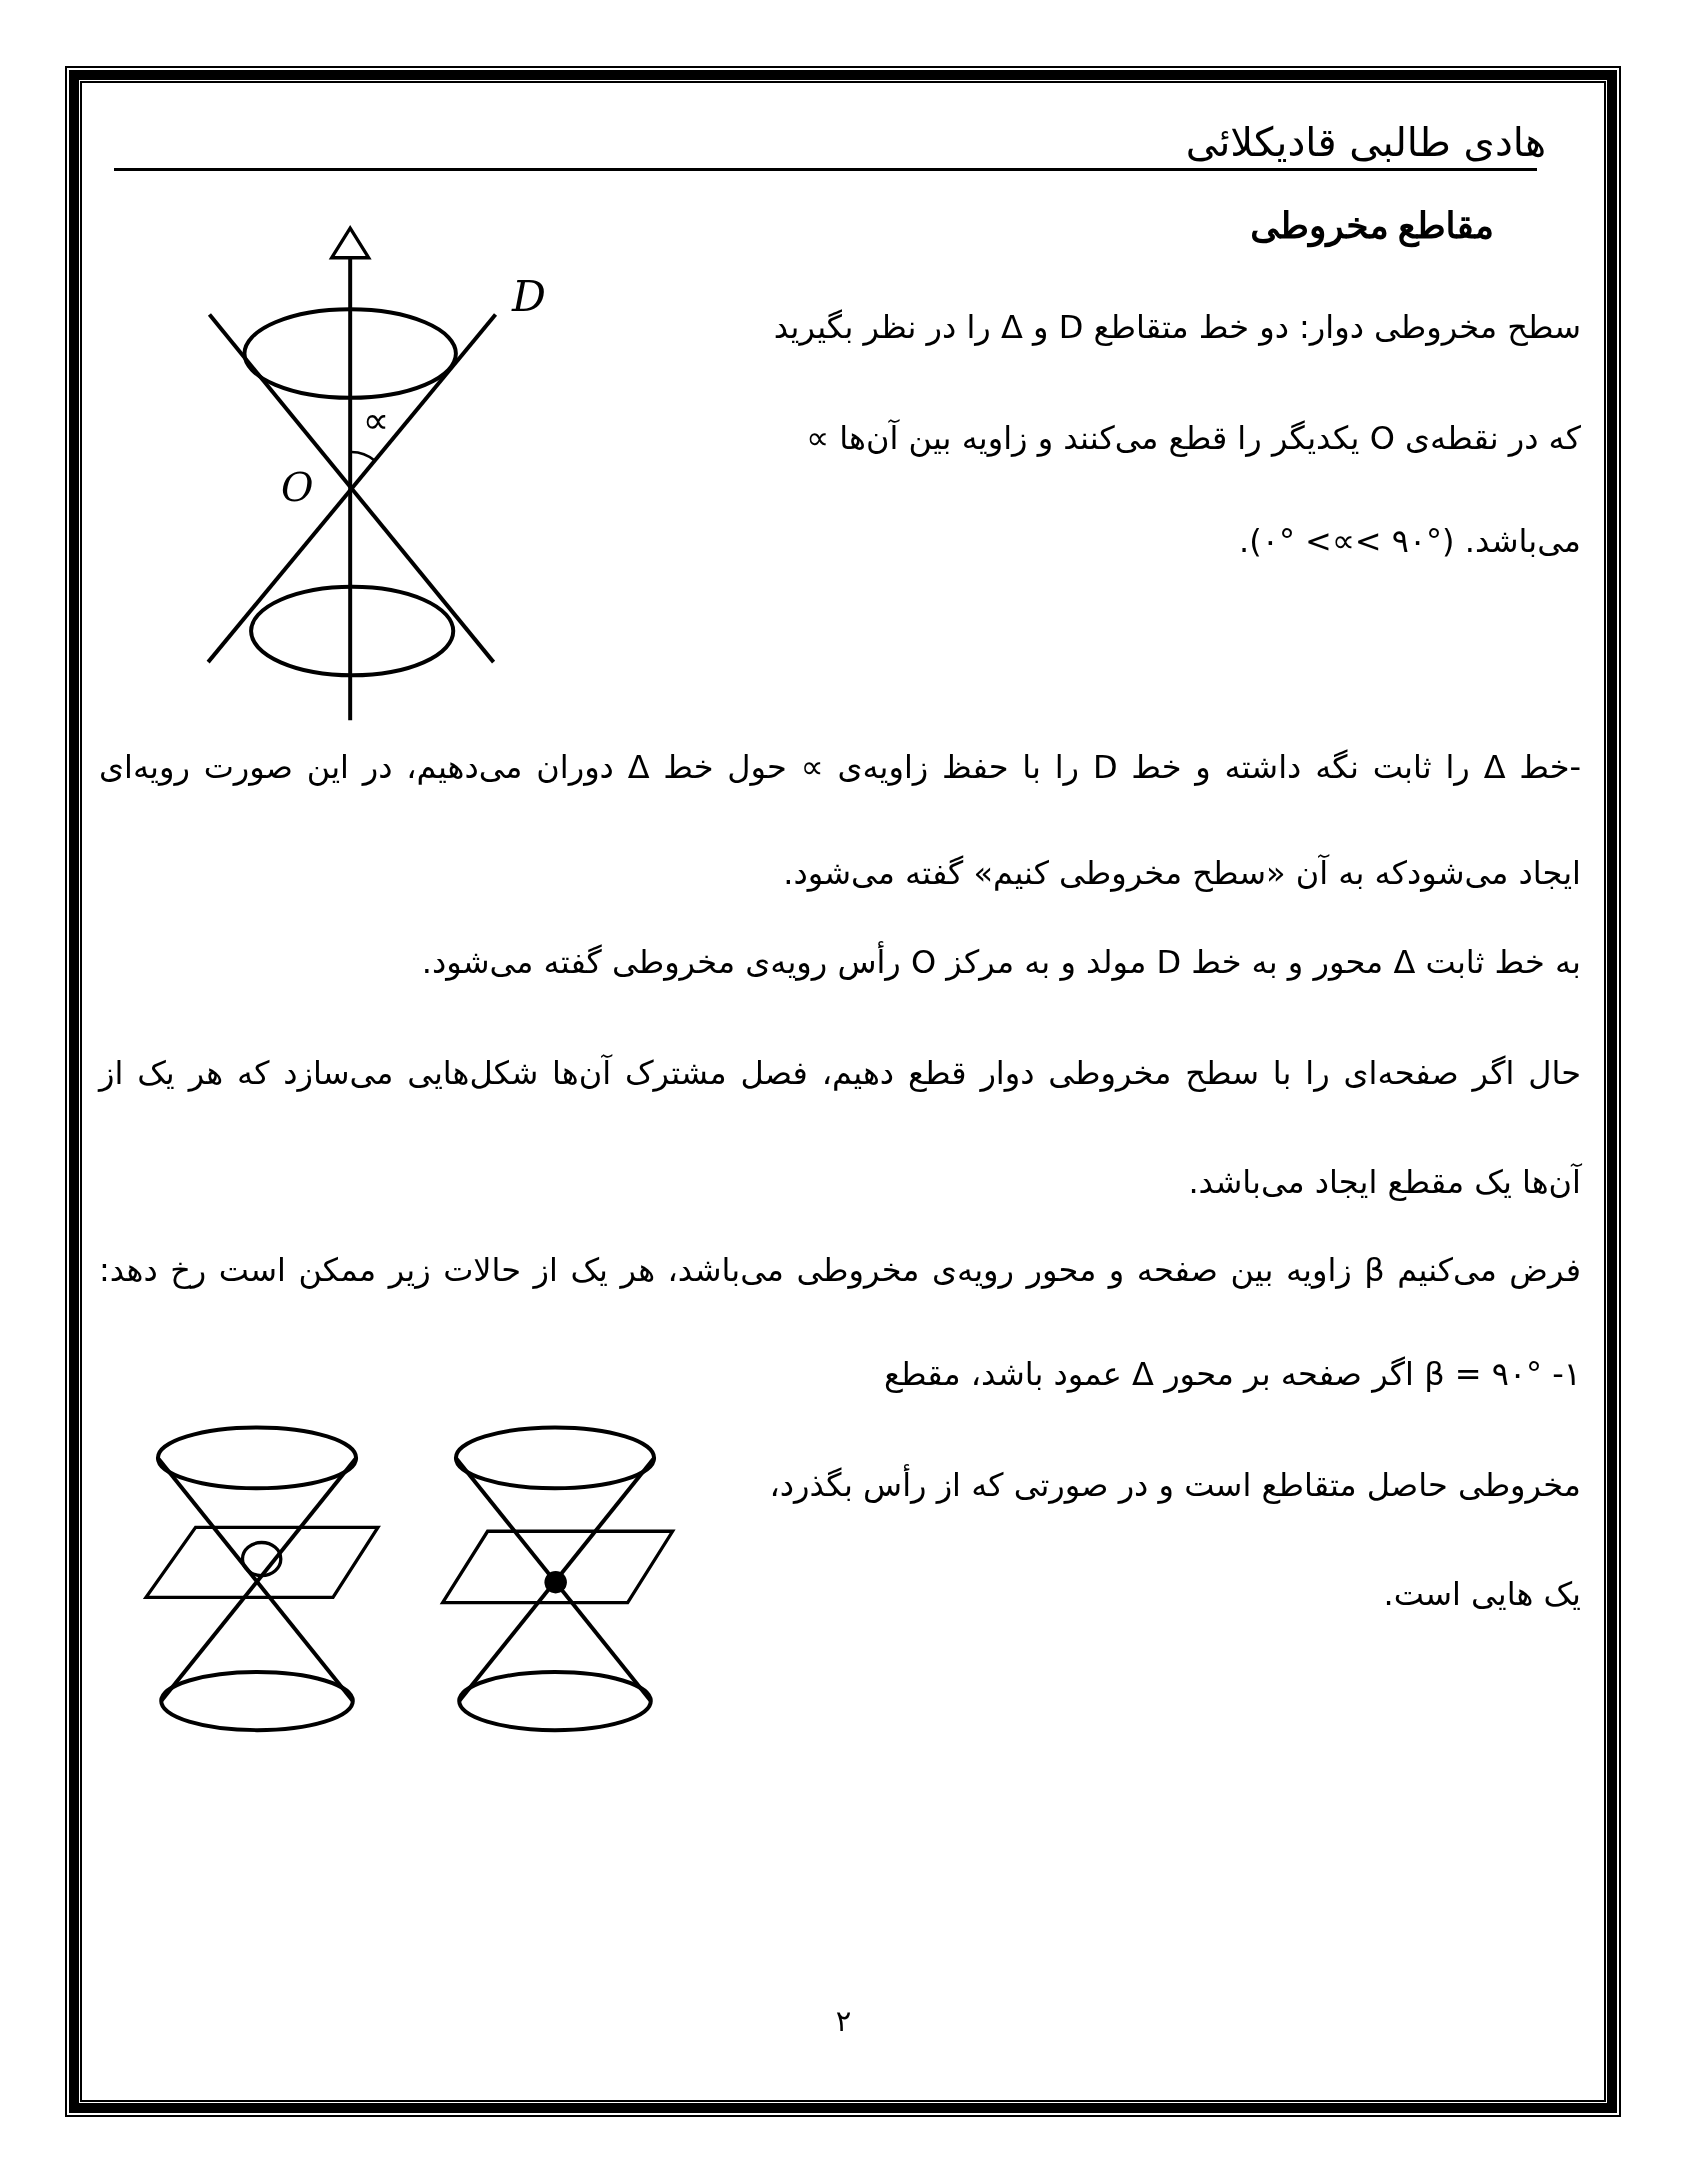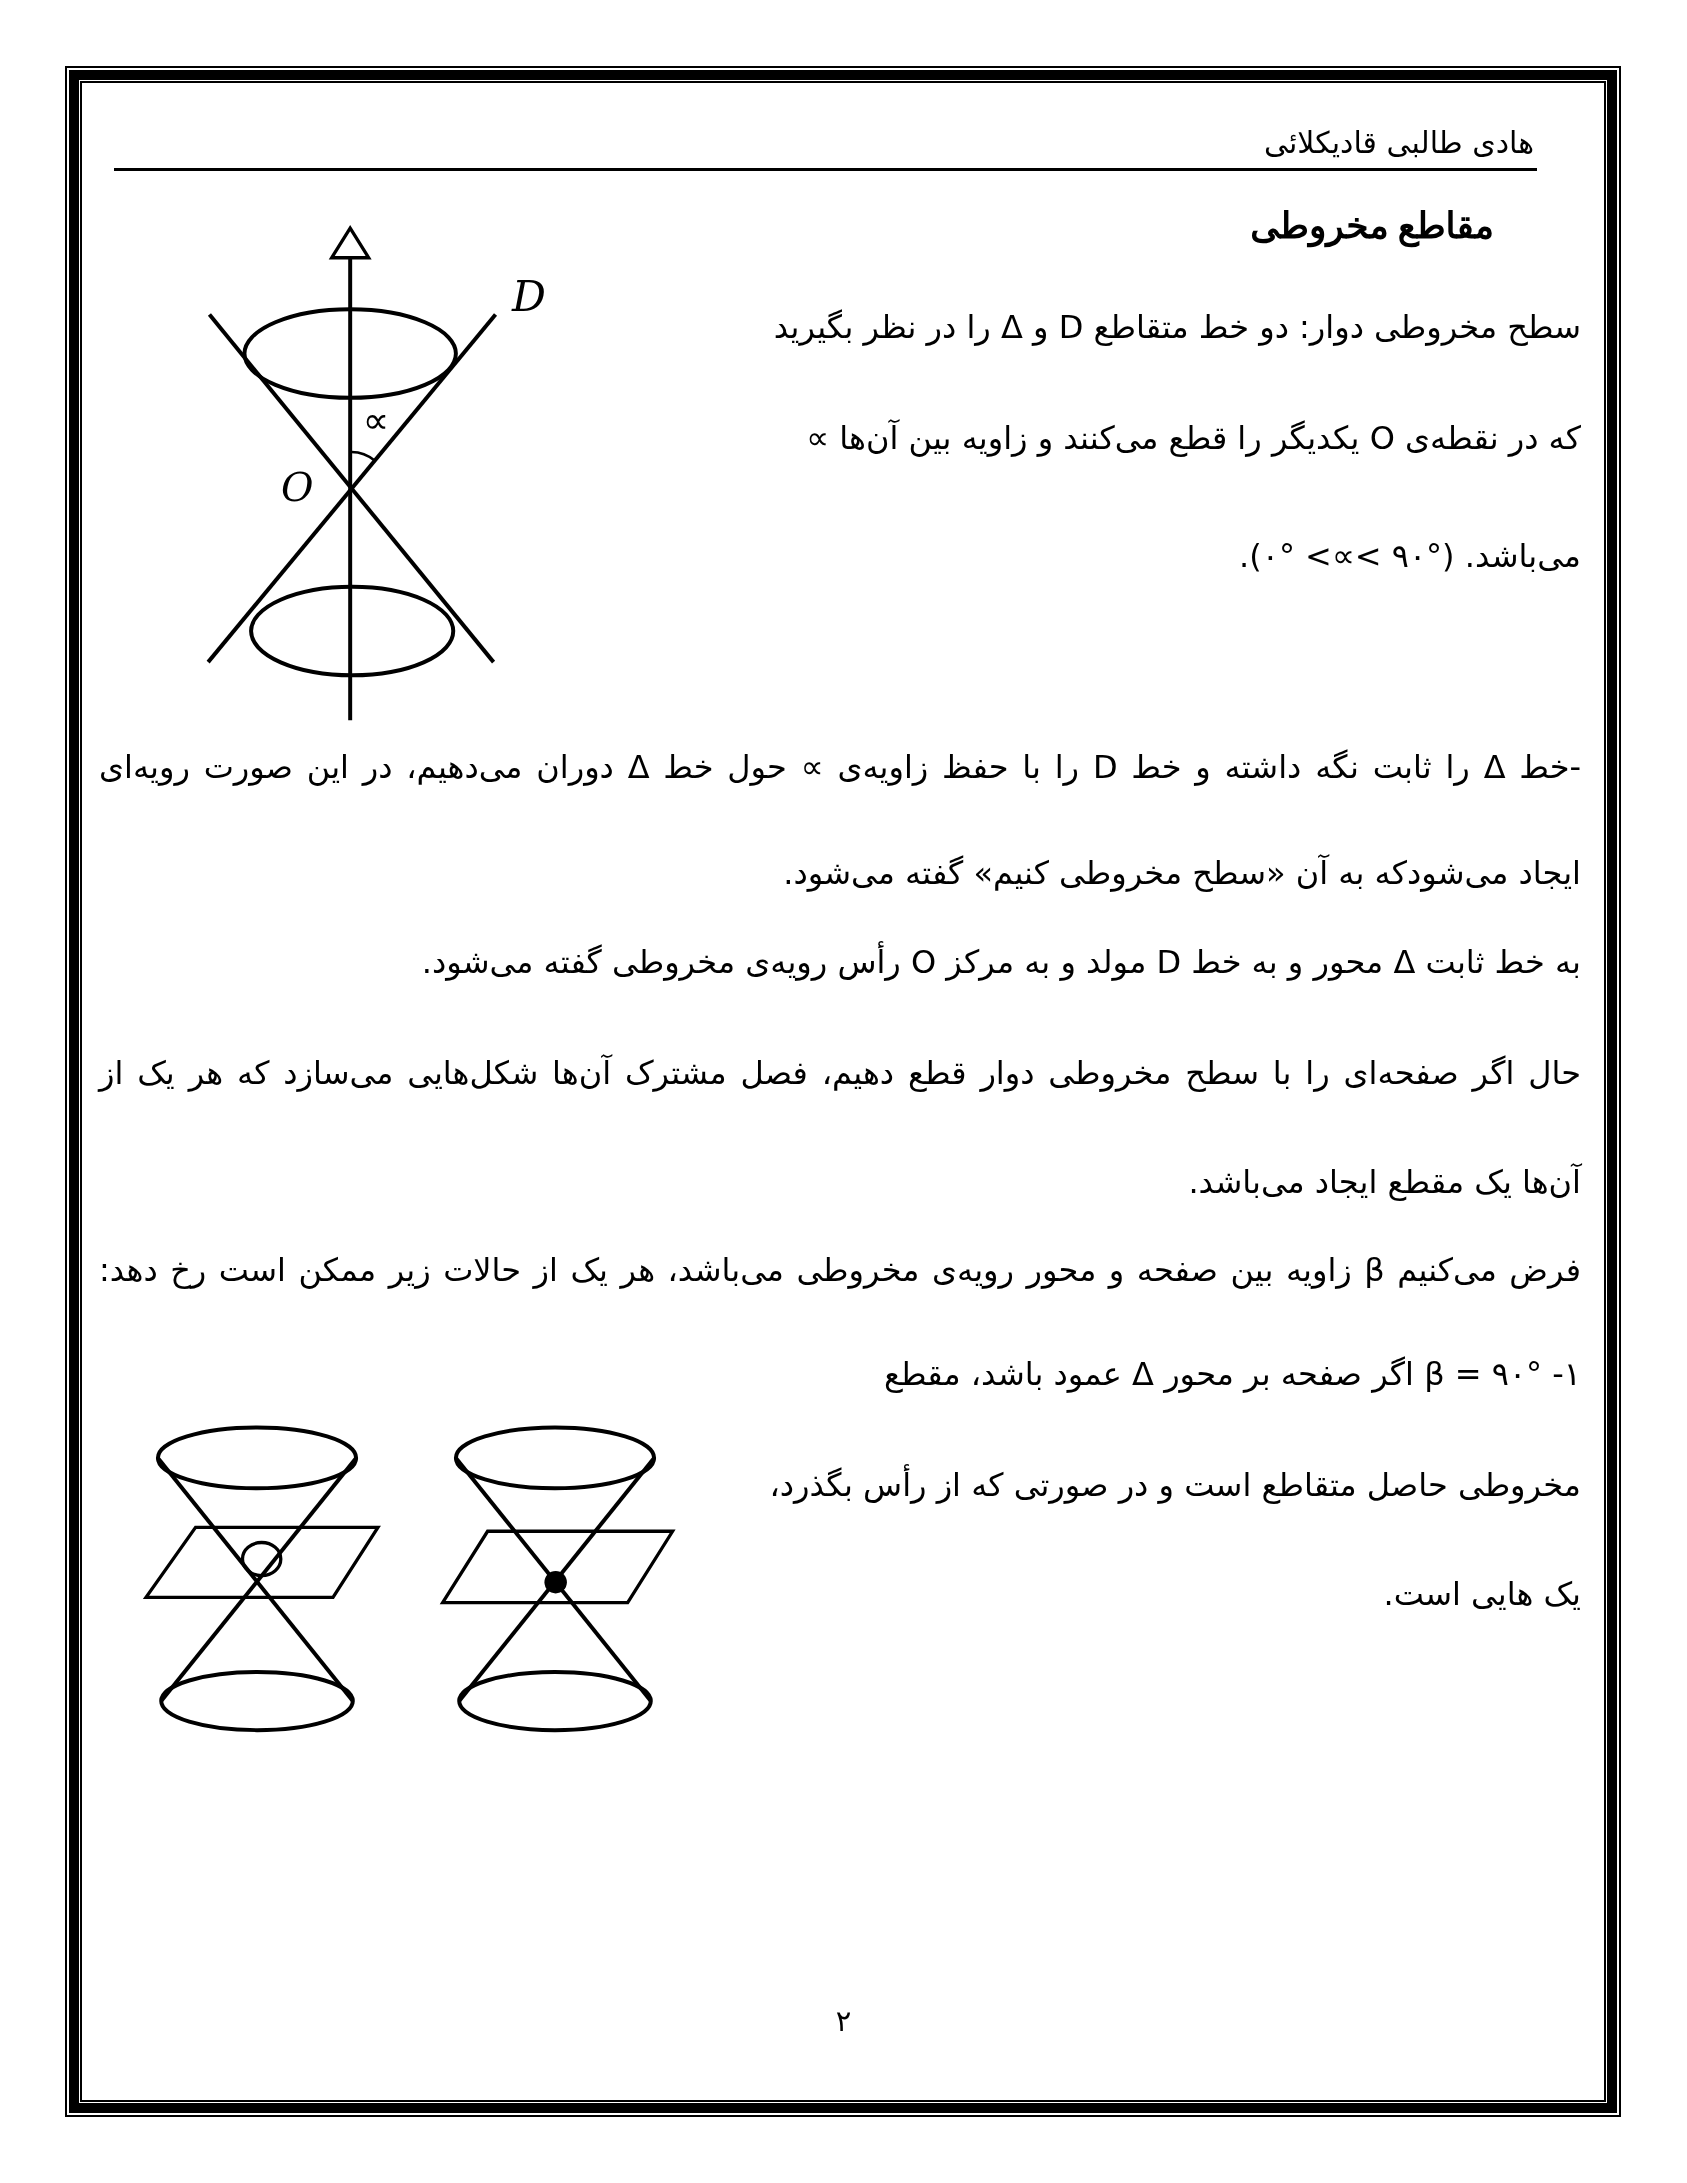--- a/index.html
+++ b/index.html
@@ -13,25 +13,25 @@
     border:2.6px solid #000;box-sizing:border-box;}
   .frame-mid{position:absolute;left:2px;top:2px;right:2px;bottom:2px;
     border:10px solid #000;box-sizing:border-box;}
   .frame-inner{position:absolute;left:0.7px;top:0.7px;right:0.7px;bottom:0.7px;
     border:2.6px solid #000;box-sizing:border-box;}
   
   .t{position:absolute;direction:rtl;unicode-bidi:plaintext;font-size:32px;
      line-height:53px;height:53px;white-space:nowrap;}
   .right{right:106px;text-align:right;}
   .just{left:99px;right:106px;white-space:normal;text-align:justify;text-align-last:justify;}
-  .header-line{right:153px;top:116px;font-size:30px;}
+  .header-line{right:141px;top:116px;font-size:40px;}
   .header-rule{position:absolute;left:114px;top:168px;width:1423px;height:2.6px;background:#000;}
   .doc-title{right:193px;top:200px;font-size:36px;font-weight:bold;font-family:Liberation Serif, serif;}
   .pagenum{left:0;right:0;top:1995px;text-align:center;font-size:29px;}
-  .p1-1{top:301px}.p1-2{top:412px}.p1-3{top:530px}
+  .p1-1{top:301px}.p1-2{top:412px}.p1-3{top:515px}
   .p2-1{top:741px}.p2-2{top:847px}
   .p3{top:936px}
   .p4-1{top:1047px}.p4-2{top:1156px}
   .p5{top:1244px}
   .i1-1{top:1348px}.i1-2{top:1459px}.i1-3{top:1568px}
   
   .diag1{position:absolute;left:185px;top:218px;width:370px;height:509px;}
   .diag2{position:absolute;left:119px;top:1376px;width:576px;height:370px;}
   svg{display:block;}
   .stroke{fill:none;stroke:#000;}

